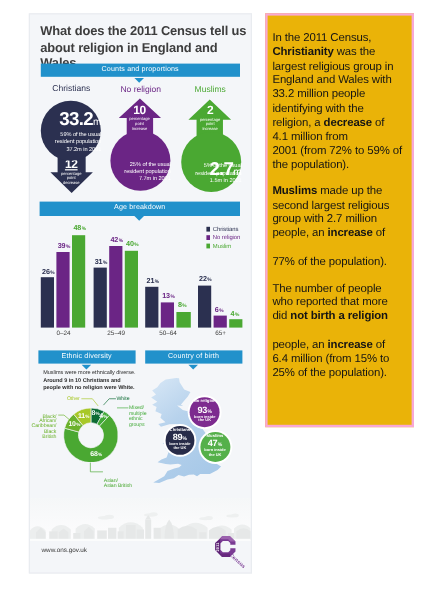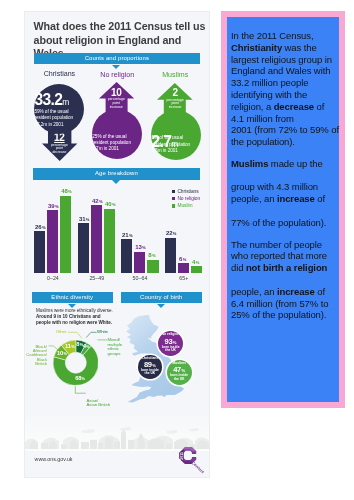--- a/index.html
+++ b/index.html
@@ -12,21 +12,21 @@
   #title{position:absolute;left:8.6px;top:8px;width:180px;font-size:10.75px;line-height:13.6px;
          color:#3d3d3d;letter-spacing:-0.12px;font-weight:bold;}
 
   .banner{position:absolute;height:11.8px;background:#2191cb;color:#fff;font-size:5.95px;
           text-align:center;line-height:11.5px;letter-spacing:.12px;}
   .banner .tick{position:absolute;left:50%;top:12px;margin-left:-4.5px;width:0;height:0;
           border-left:4.5px solid transparent;border-right:4.5px solid transparent;border-top:4.5px solid #2191cb;}
 
   
   .cp-label{position:absolute;font-size:7.1px;text-align:center;width:70px;line-height:9px;}
-  .bubble{position:absolute;border-radius:50%;color:#fff;text-align:left;}
+  .bubble{position:absolute;border-radius:50%;color:#fff;text-align:right;}
   .bubble .big{position:absolute;left:0;width:100%;font-size:15.6px;font-weight:bold;letter-spacing:-0.6px;}
   .bubble .big span{font-size:8.4px;font-weight:normal;letter-spacing:0;}
   .bubble .sm{position:absolute;left:0;width:100%;font-size:4.7px;line-height:6.35px;letter-spacing:-0.05px;}
   .arrowwrap{position:absolute;color:#fff;text-align:center;}
   .arrowwrap .num{position:absolute;left:0;width:100%;font-size:10px;font-weight:bold;letter-spacing:-0.3px;}
   .arrowwrap .lbl{position:absolute;left:0;width:100%;font-size:3.4px;line-height:3.75px;}
 
   
   .bar{position:absolute;bottom:0;}
   .barlabel{position:absolute;font-size:6px;font-weight:bold;white-space:nowrap;letter-spacing:-0.1px;}
@@ -47,22 +47,22 @@
              box-shadow:0 0 0 1.6px #ffffff;}
   .mapbubble .t{position:absolute;left:0;width:100%;font-size:3.5px;font-weight:bold;line-height:3.6px;}
   .mapbubble .v{position:absolute;left:0;width:100%;font-size:7.6px;font-weight:bold;letter-spacing:-0.3px;line-height:7.6px;}
   .mapbubble .v i{font-size:4.2px;font-style:normal;font-weight:bold;letter-spacing:0;padding-left:0.4px;}
   .mapbubble .b{position:absolute;left:0;width:100%;font-size:3.3px;line-height:3.6px;font-weight:bold;}
 
   
   #ons{position:absolute;left:9.6px;top:444px;font-size:5.3px;color:#3b3b3b;}
 
   
-  #textpanel{position:absolute;left:221px;top:11px;width:124px;height:397px;background:#3b82f6;
-        border:6px solid #f9a8d4;box-sizing:border-box;}
+  #textpanel{position:absolute;left:221px;top:11px;width:124px;height:345px;background:#eab308;
+        border:2px solid #f9a8d4;box-sizing:border-box;}
   #textpanel .inner{position:absolute;left:4px;top:13px;width:118px;}
   #textpanel p{margin:0 0 9.9px 0;font-size:9.5px;line-height:11.8px;color:#141414;letter-spacing:-0.1px;}
   #textpanel b{font-weight:bold;}
 </style>
 </head>
 <body>
 
 <div id="root">
 
   <div id="info">
@@ -278,17 +278,17 @@
   <div class="donutval" style="left: 39.6345px; top: 330.442px;">8<i>%</i></div>
       <div class="donutval" style="left: 46.0807px; top: 332.466px;">4<i>%</i></div>
       <div class="donutval" style="left: 40.0524px; top: 364.03px;">68<i>%</i></div>
       <div class="donutval" style="left: 21.8768px; top: 338.793px;">10<i>%</i></div>
       <div class="donutval" style="left: 29.7304px; top: 331.862px;">11<i>%</i></div>
     </div>
 
   <div id="textpanel">
     <div class="inner" id="narr">
         <p><span>In the 2011 Census,</span><br><b>Christianity</b><span> was the</span><br><span>largest religious group in</span><br><span>England and Wales with</span><br><span>33.2 million people</span><br><span>identifying with the</span><br><span>religion, a </span><b>decrease</b><span> of</span><br><span>4.1 million from</span><br><span>2001 (from 72% to 59% of</span><br><span>the population).</span></p>
-        <p><b>Muslims</b><span> made up the</span><br><br><span>group with 4.3 million</span><br><span>people, an </span><b>increase</b><span> of</span><br><br><span>77% of the population).</span></p>
-        <p><span>The number of people</span><br><span>who reported that more</span><br><span>did </span><b>not birth a religion</b><br><br><span>people, an </span><b>increase</b><span> of</span><br><span>6.4 million (from 57% to</span><br><span>25% of the population).</span></p>
+        <p><b>Muslims</b><span> made up the</span><br><span>second largest religious</span><br><span>group with 2.7 million</span><br><span>people, an </span><b>increase</b><span> of</span><br><br><span>77% of the population).</span></p>
+        <p><span>The number of people</span><br><span>who reported that more</span><br><span>did </span><b>not birth a religion</b><br><br><span>people, an </span><b>increase</b><span> of</span><br><span>6.4 million (from 15% to</span><br><span>25% of the population).</span></p>
       </div>
   </div>
 </div>
 
 </body></html>

